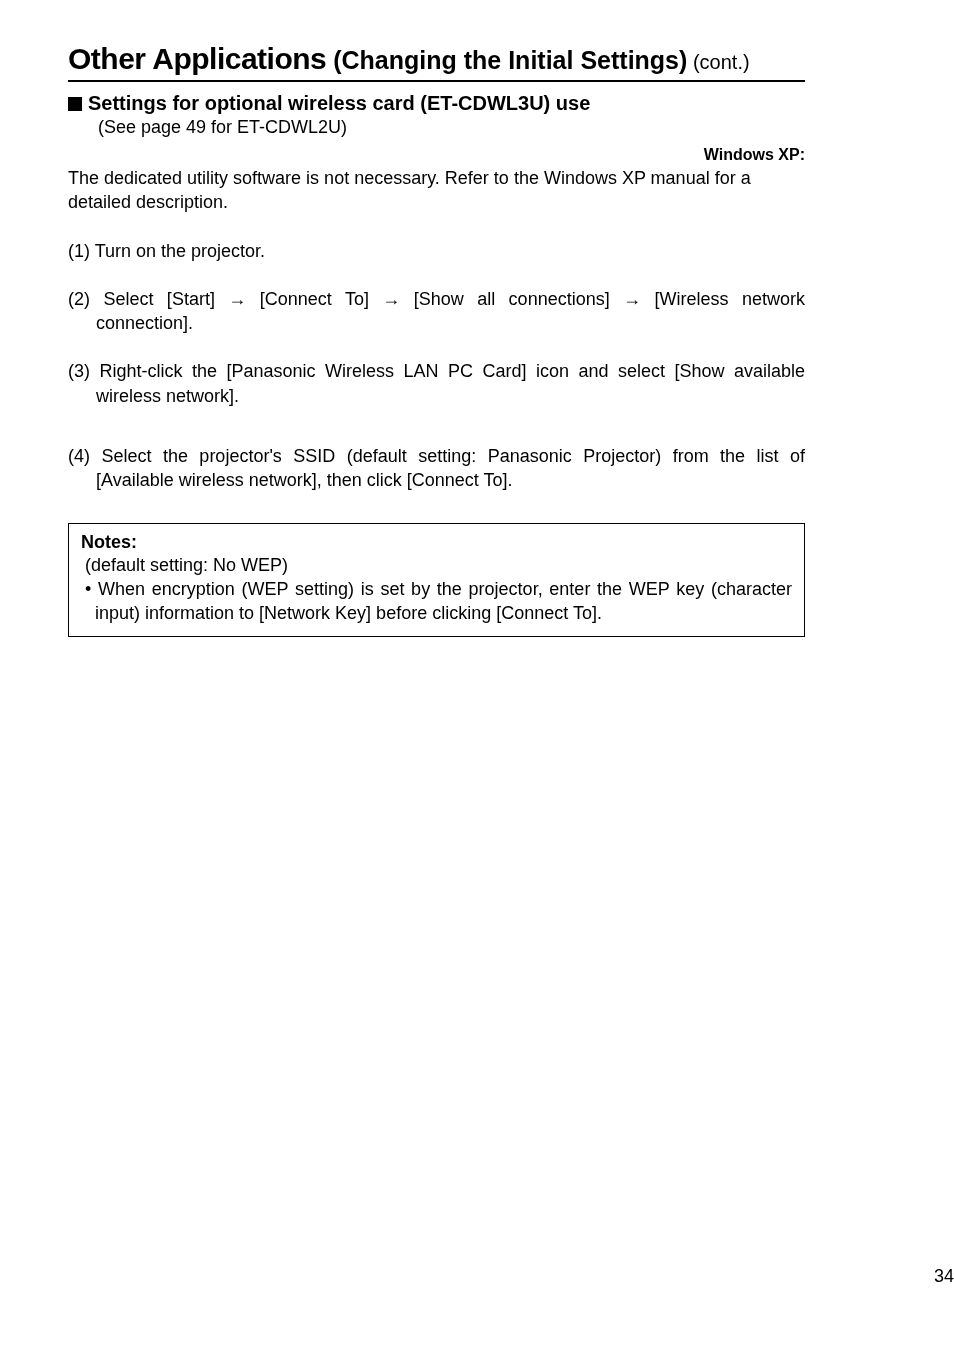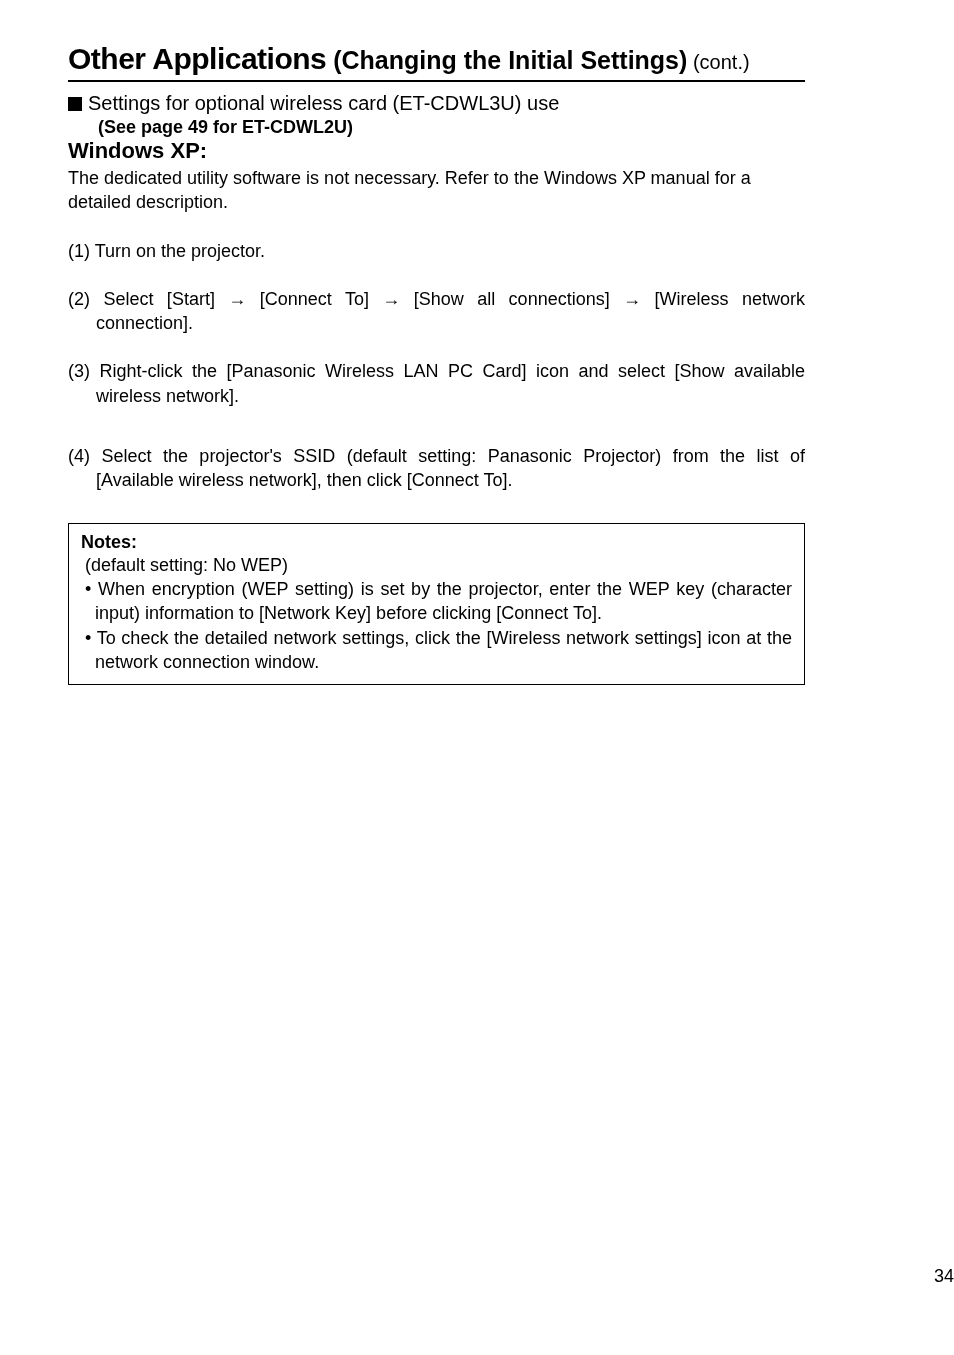--- a/index.html
+++ b/index.html
@@ -28,42 +28,42 @@
   .title-sub {
     font-size: 25px;
     font-weight: bold;
   }
   .title-cont {
     font-size: 20px;
     font-weight: normal;
   }
   .section-heading {
     font-size: 20px;
-    font-weight: normal;
+    font-weight: bold;
     margin-top: 6px;
   }
   .square {
     display: inline-block;
     width: 14px;
     height: 14px;
     background: #000;
     margin-right: 6px;
     position: relative;
     top: 1px;
   }
   .indented-note {
     font-size: 18px;
     margin-left: 30px;
     margin-top: 2px;
-    font-weight: bold;
   }
   .subhead {
-    font-size: 22px;
+    font-size: 16px;
     font-weight: bold;
-    margin-top: 0;
+    margin-top: 8px;
+    text-align: right;
   }
   .body-text {
     font-size: 18px;
     line-height: 1.35;
     margin-top: 2px;
   }
   .step {
     font-size: 18px;
     line-height: 1.35;
     margin-top: 24px;
@@ -125,18 +125,17 @@
   <div class="step justify">(2) Select [Start] → [Connect To] → [Show all connections] → [Wireless network connection].</div>
 
   <div class="step justify">(3) Right-click the [Panasonic Wireless LAN PC Card] icon and select [Show available wireless network].</div>
 
   <div class="step justify" style="margin-top:36px;">(4) Select the projector's SSID (default setting: Panasonic Projector) from the list of [Available wireless network], then click [Connect To].</div>
 
   <div class="notes-box">
     <div class="notes-title">Notes:</div>
     <div class="bullet-item">(default setting: No WEP)</div>
     <div class="bullet-item">• When encryption (WEP setting) is set by the projector, enter the WEP key (character input) information to [Network Key] before clicking [Connect To].</div>
-    <div class="bullet-item">• To check the detailed network settings, click the [Wireless network settings] icon at the network connection window.</div>
   </div>
 
 </div>
 
 <div class="page-number">34</div>
 
 </body></html>

